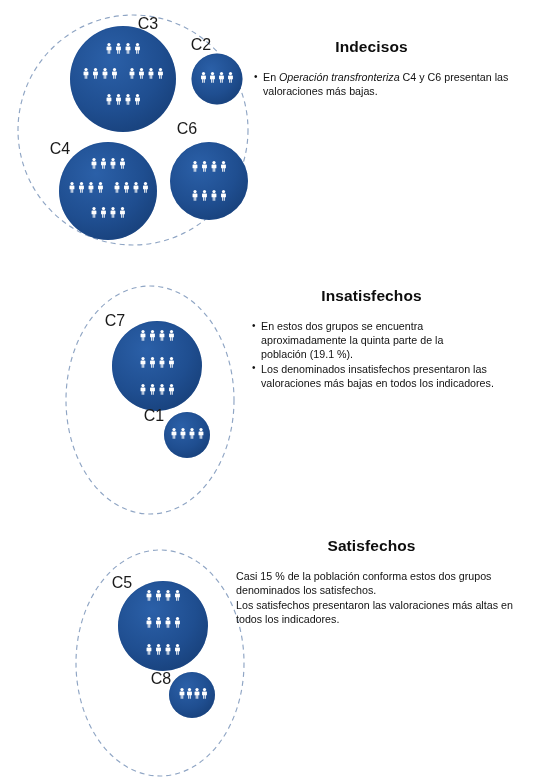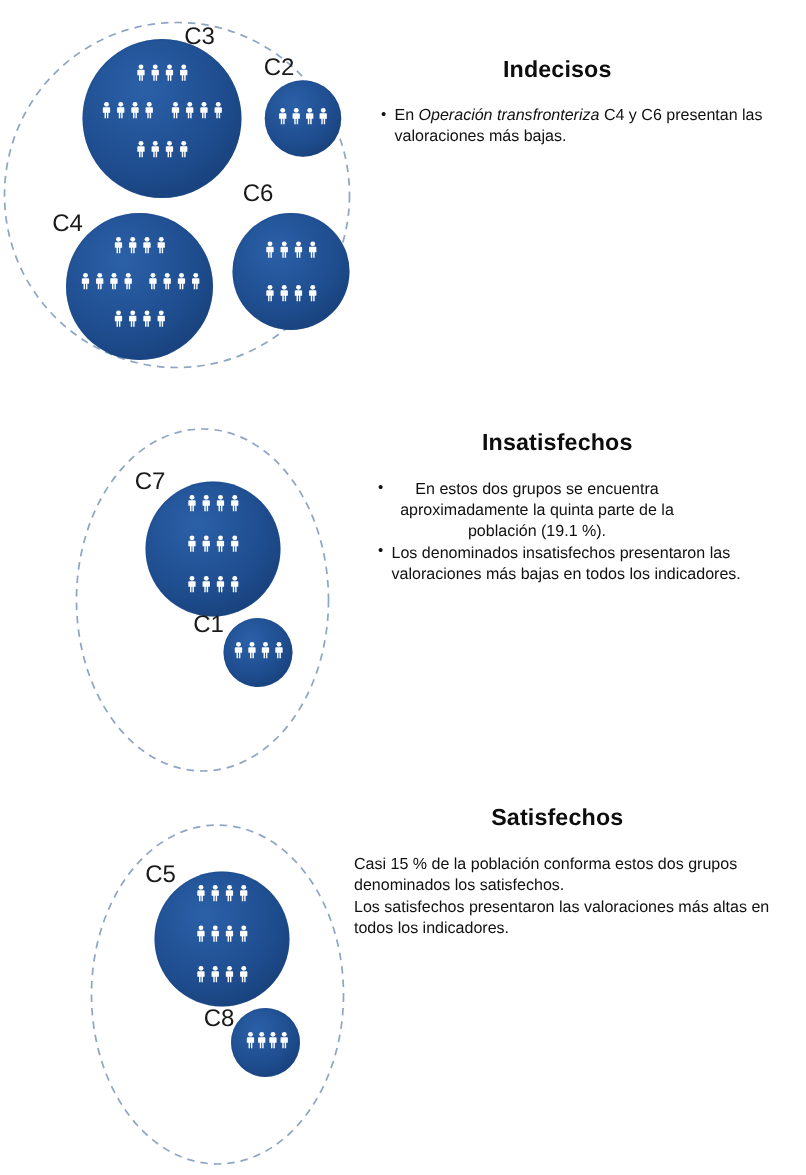--- a/index.html
+++ b/index.html
@@ -18,21 +18,21 @@
 
   .section {
     position: absolute;
     left: 0;
     width: 537px;
   }
 
   
   .diagram {
     position: absolute;
-    left: 0;
+    left: 15px;
     top: 0;
     width: 250px;
   }
   .diagram svg { display: block; }
 
   
   .textcol {
     position: absolute;
     left: 236px;
     width: 287px;
@@ -258,21 +258,21 @@
             <use href="#person" x="186" y="155"></use>
         </g>
       </g>
       <text class="clabel" x="139" y="143">C1</text>
     </svg>
   </div>
 
   <div class="textcol" style="top:9px;">
     <div class="sec-title">Insatisfechos</div>
     <ul class="bullets" style="padding-left:16px;">
-      <li style="padding-right:60px;text-align:center;"><span><span>En estos dos grupos se encuentra aproximadamente la quinta parte de la población (19.1 %).</span></span></li>
+      <li style="padding-right:60px;"><span><span>En estos dos grupos se encuentra aproximadamente la quinta parte de la población (19.1 %).</span></span></li>
       <li><span><span>Los denominados insatisfechos presentaron las valoraciones más bajas en todos los indicadores.</span></span></li>
     </ul>
   </div>
 </div>
 
 <div class="section" style="top:528px; height:255px;">
 
   <div class="diagram">
     <svg width="250" height="255" viewBox="0 0 250 255">
       <defs>

